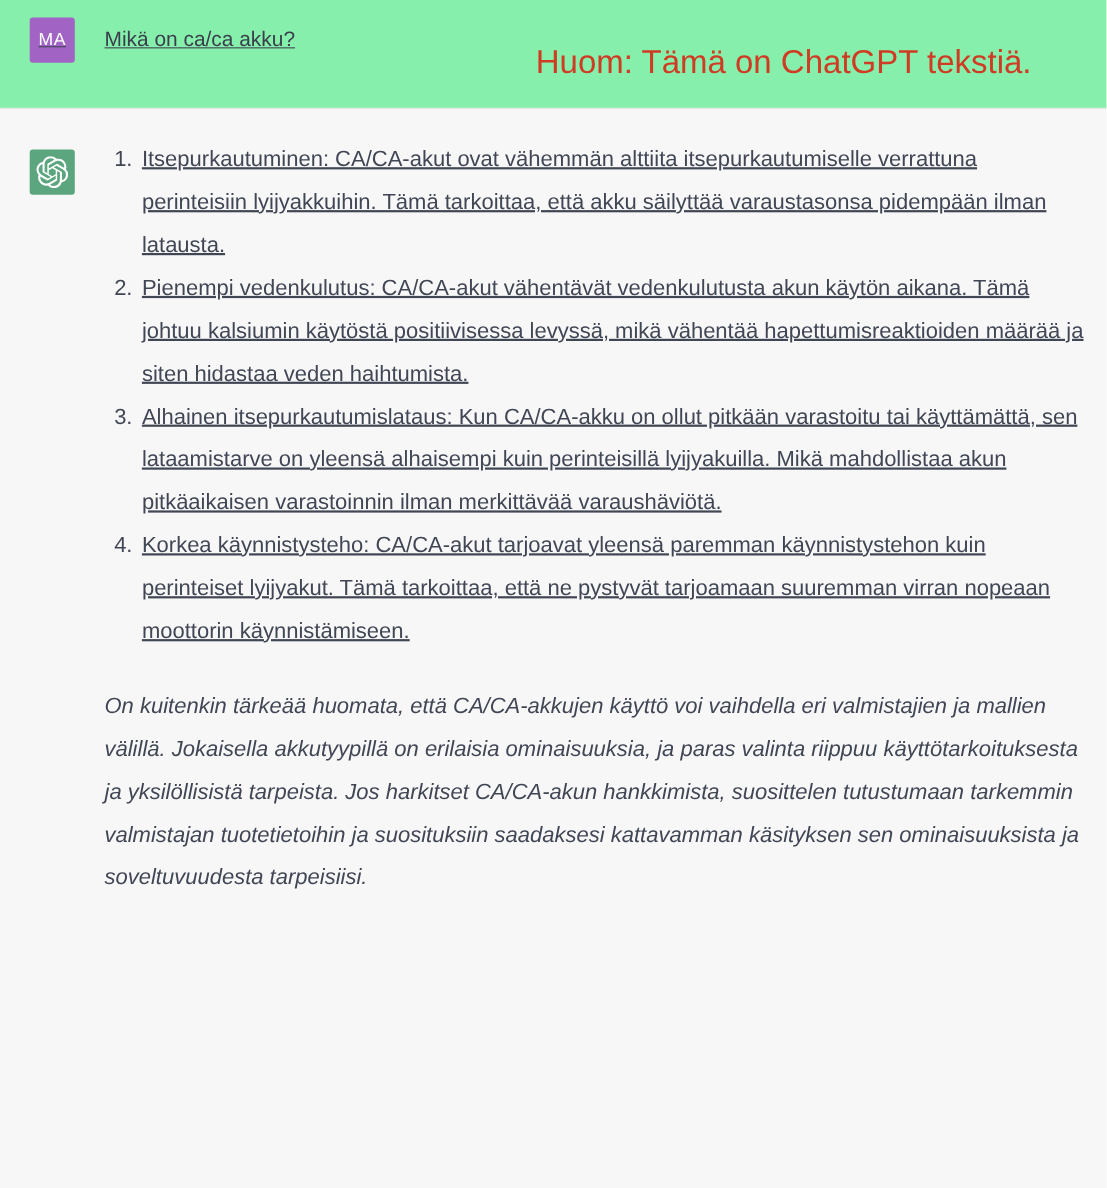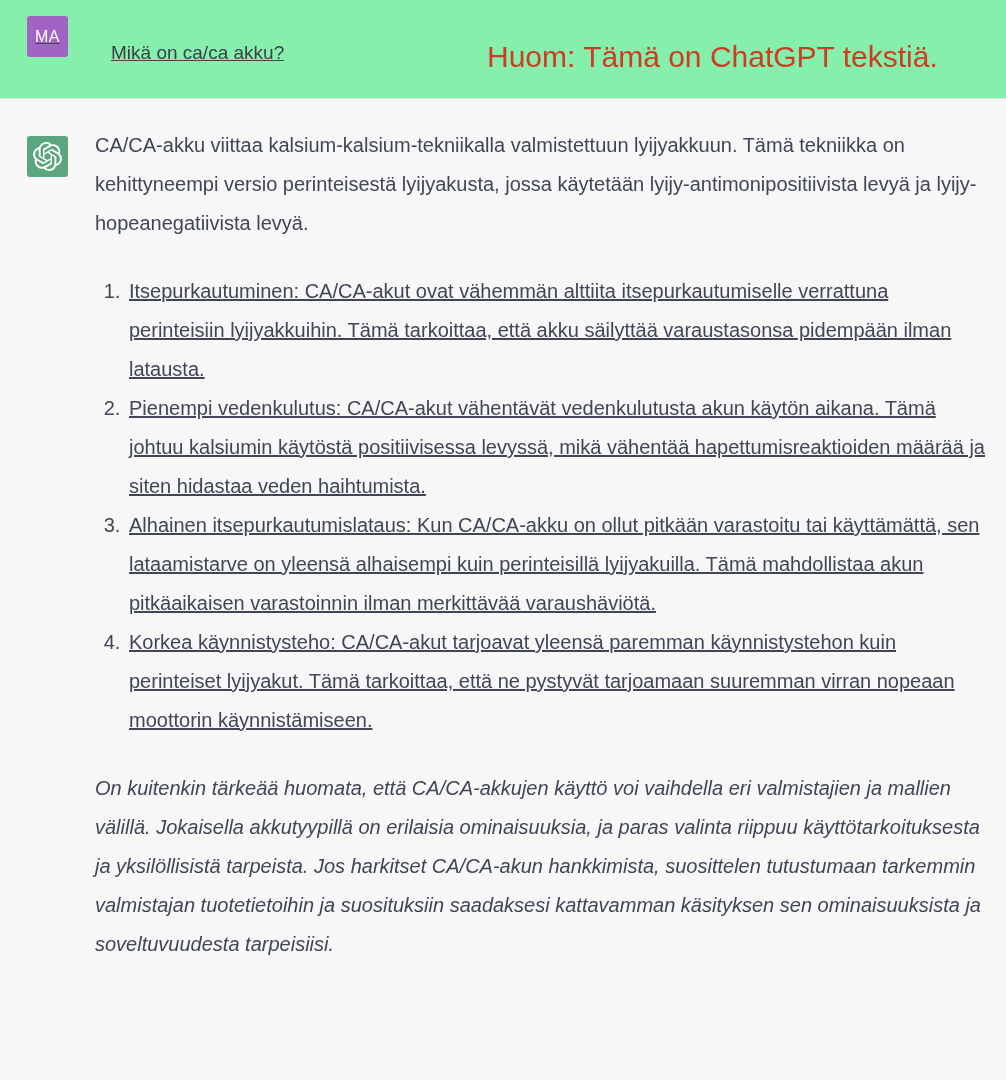--- a/index.html
+++ b/index.html
@@ -37,21 +37,21 @@
   .bot-avatar{
     background:var(--assistant-avatar-bg);
     margin-top:10px;
   }
   .bot-avatar svg{width:29px;height:29px;display:block;}
   .msg-col{
     margin-left:27px;
     width:890px;
   }
   .user-text{
-    margin:16px;
+    margin:0;
     font-size:19px;
     line-height:41px;
     color:#3a3f4b;
   }
   .annotation{
     position:absolute;
     left:487px;top:40px;
     font-size:30px;
     color:var(--annotation-red);
     white-space:nowrap;
@@ -88,24 +88,23 @@
 
   <section class="row assistant-row">
     <div class="avatar bot-avatar">
       <span>
         <svg viewBox="0 0 24 24" fill="#ffffff" xmlns="http://www.w3.org/2000/svg">
           <path d="M22.2819 9.8211a5.9847 5.9847 0 0 0-.5157-4.9108 6.0462 6.0462 0 0 0-6.5098-2.9A6.0651 6.0651 0 0 0 4.9807 4.1818a5.9847 5.9847 0 0 0-3.9977 2.9 6.0462 6.0462 0 0 0 .7427 7.0966 5.98 5.98 0 0 0 .511 4.9107 6.051 6.051 0 0 0 6.5146 2.9001A5.9847 5.9847 0 0 0 13.2599 24a6.0557 6.0557 0 0 0 5.7718-4.2058 5.9894 5.9894 0 0 0 3.9977-2.9001 6.0557 6.0557 0 0 0-.7475-7.073zm-9.022 12.6081a4.4755 4.4755 0 0 1-2.8764-1.0408l.1419-.0804 4.7783-2.7582a.7948.7948 0 0 0 .3927-.6813v-6.7369l2.02 1.1686a.071.071 0 0 1 .038.052v5.5826a4.504 4.504 0 0 1-4.4945 4.4944zm-9.6607-4.1254a4.4708 4.4708 0 0 1-.5346-3.0137l.142.0852 4.783 2.7582a.7712.7712 0 0 0 .7806 0l5.8428-3.3685v2.3324a.0804.0804 0 0 1-.0332.0615L9.74 19.9502a4.4992 4.4992 0 0 1-6.1408-1.6464zM2.3408 7.8956a4.485 4.485 0 0 1 2.3655-1.9728V11.6a.7664.7664 0 0 0 .3879.6765l5.8144 3.3543-2.0201 1.1685a.0757.0757 0 0 1-.071 0l-4.8303-2.7865A4.504 4.504 0 0 1 2.3408 7.8956zm16.5963 3.8558L13.1038 8.364 15.1192 7.2a.0757.0757 0 0 1 .071 0l4.8303 2.7913a4.4944 4.4944 0 0 1-.6765 8.1042v-5.6772a.79.79 0 0 0-.407-.667zm2.0107-3.0231l-.142-.0852-4.7735-2.7818a.7759.7759 0 0 0-.7854 0L9.409 9.2297V6.8974a.0662.0662 0 0 1 .0284-.0615l4.8303-2.7866a4.4992 4.4992 0 0 1 6.6802 4.66zM8.3065 12.863l-2.02-1.1638a.0804.0804 0 0 1-.038-.0567V6.0742a4.4992 4.4992 0 0 1 7.3757-3.4537l-.142.0805L8.704 5.459a.7948.7948 0 0 0-.3927.6813zm1.0976-2.3654l2.602-1.4998 2.6069 1.4998v2.9994l-2.5974 1.4997-2.6067-1.4997z"></path>
         </svg>
       </span>
     </div>
     <div class="msg-col assistant-body">
-      <p>CA/CA-akku viittaa kalsium-kalsium-tekniikalla valmistettuun lyijyakkuun. Tämä tekniikka on kehittyneempi versio perinteisestä lyijyakusta, jossa käytetään lyijy-antimonipositiivista levyä ja lyijy-hopeanegatiivista levyä.</p>
       <ol>
         <li>Itsepurkautuminen: CA/CA-akut ovat vähemmän alttiita itsepurkautumiselle verrattuna perinteisiin lyijyakkuihin. Tämä tarkoittaa, että akku säilyttää varaustasonsa pidempään ilman latausta.</li>
         <li>Pienempi vedenkulutus: CA/CA-akut vähentävät vedenkulutusta akun käytön aikana. Tämä johtuu kalsiumin käytöstä positiivisessa levyssä, mikä vähentää hapettumisreaktioiden määrää ja siten hidastaa veden haihtumista.</li>
-        <li>Alhainen itsepurkautumislataus: Kun CA/CA-akku on ollut pitkään varastoitu tai käyttämättä, sen lataamistarve on yleensä alhaisempi kuin perinteisillä lyijyakuilla. Tämä mahdollistaa akun pitkäaikaisen varastoinnin ilman merkittävää varaushäviötä.</li>
+        <li>Alhainen itsepurkautumislataus: Kun CA/CA-akku on ollut pitkään varastoitu tai käyttämättä, sen lataamistarve on yleensä alhaisempi kuin perinteisillä lyijyakuilla. Mikä mahdollistaa akun pitkäaikaisen varastoinnin ilman merkittävää varaushäviötä.</li>
         <li>Korkea käynnistysteho: CA/CA-akut tarjoavat yleensä paremman käynnistystehon kuin perinteiset lyijyakut. Tämä tarkoittaa, että ne pystyvät tarjoamaan suuremman virran nopeaan moottorin käynnistämiseen.</li>
       </ol>
       <p>On kuitenkin tärkeää huomata, että CA/CA-akkujen käyttö voi vaihdella eri valmistajien ja mallien välillä. Jokaisella akkutyypillä on erilaisia ominaisuuksia, ja paras valinta riippuu käyttötarkoituksesta ja yksilöllisistä tarpeista. Jos harkitset CA/CA-akun hankkimista, suosittelen tutustumaan tarkemmin valmistajan tuotetietoihin ja suosituksiin saadaksesi kattavamman käsityksen sen ominaisuuksista ja soveltuvuudesta tarpeisiisi.</p>
     </div>
   </section>
 
 </div>
 
 </body></html>

